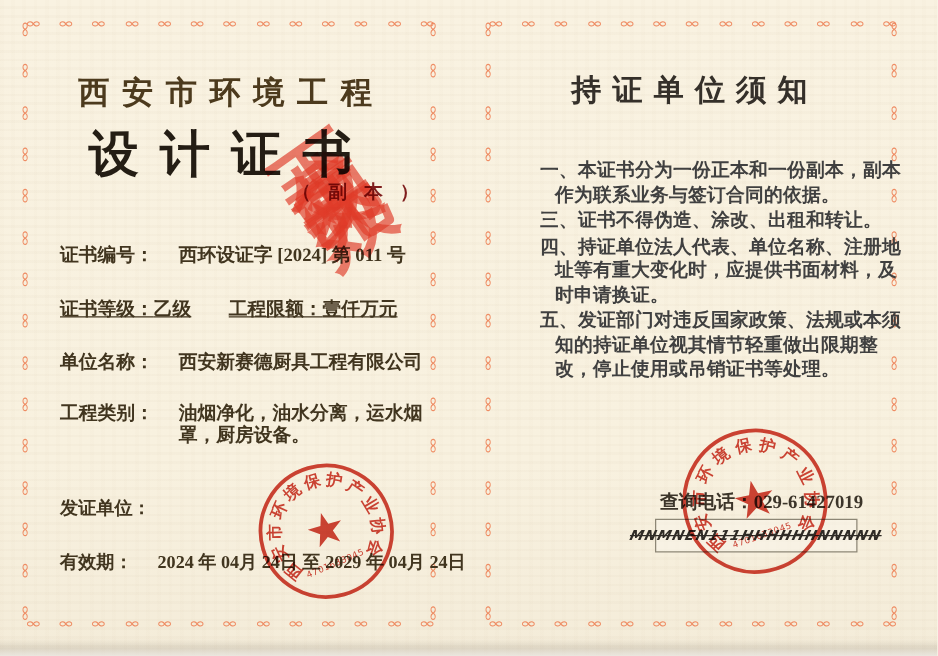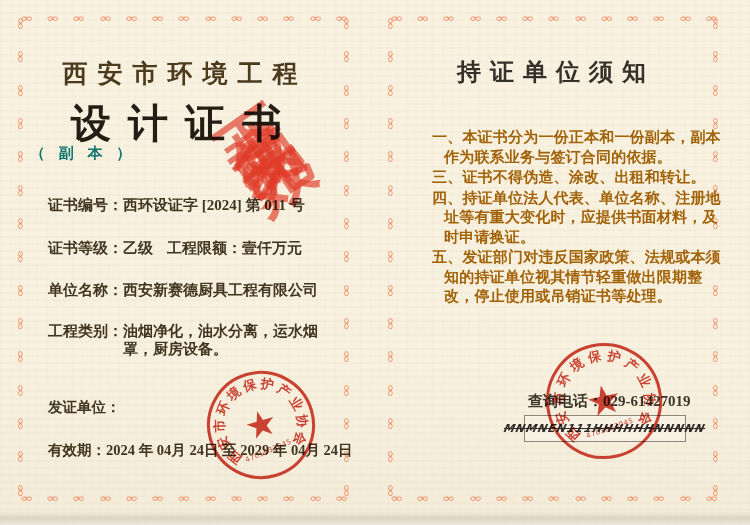--- a/index.html
+++ b/index.html
@@ -24,32 +24,32 @@
   .chain-h{height:12px;flex-direction:row;}
   .chain-v{width:12px;flex-direction:column;}
   .chain span{font-family:"DejaVu Sans",sans-serif;font-size:11px;line-height:1;opacity:.9;}
   .chain-h span{transform:scaleX(1.5);}
   .chain-v span{transform:rotate(90deg) scaleX(1.6);}
   
   .lp-title1{position:absolute;left:30px;top:57px;width:310px;text-align:center;
     font-size:25px;font-weight:700;letter-spacing:10px;color:#4c3a1d;}
   .lp-title2{position:absolute;left:30px;top:96px;width:310px;text-align:center;
     font-size:40px;font-weight:700;letter-spacing:17px;color:#241d14;}
-  .lp-sub{position:absolute;left:30px;top:144px;width:310px;text-align:left;
-    font-size:15px;font-weight:600;letter-spacing:5px;color:#0f766e;}
-  .field{position:absolute;left:48px;display:flex;font-size:15px;font-weight:700;color:#41351f;line-height:18px;}
+  .lp-sub{position:absolute;left:30px;top:144px;width:310px;text-align:right;
+    font-size:15px;font-weight:600;letter-spacing:5px;color:#7f1d1d;}
+  .field{position:absolute;left:48px;display:flex;font-size:15px;font-weight:700;color:#41351f;line-height:18px;gap:20px;}
   .field .lab{white-space:nowrap;}
   .field .val{white-space:pre-wrap;}
   .f-row2 .pair{display:flex;}
-  .f-row2{gap:14px;}
+  .f-row2{gap:30px;text-decoration:underline;}
   
   .rp-title{position:absolute;left:398px;top:56px;width:316px;text-align:center;
     font-size:24px;font-weight:700;letter-spacing:9px;color:#35302a;}
   .notice{position:absolute;left:432px;top:128px;width:300px;font-size:15px;
-    line-height:19.5px;color:#a16207;font-weight:600;letter-spacing:.2px;}
+    line-height:19.5px;color:#404040;font-weight:600;letter-spacing:.2px;}
   .notice .item{padding-left:12px;text-indent:-12px;margin:0 0 1px 0;}
   .phone{position:absolute;left:528px;top:392px;font-size:15px;font-weight:700;color:#3c352a;white-space:nowrap;}
   .code-box{position:absolute;left:524px;top:415px;width:160px;height:25px;
     border:1.5px solid #8d8675;display:flex;align-items:center;justify-content:center;background:rgba(250,246,236,0.5);}
   .code-box span{font-family:"DejaVu Sans",sans-serif;font-size:11px;font-weight:700;color:#2f2b26;
     font-style:italic;letter-spacing:1px;text-decoration:line-through;transform:skewX(-14deg);}
   
   .watermark{
     position:absolute;left:296px;top:35px;width:88px;height:460px;
     writing-mode:vertical-rl;text-orientation:upright;

